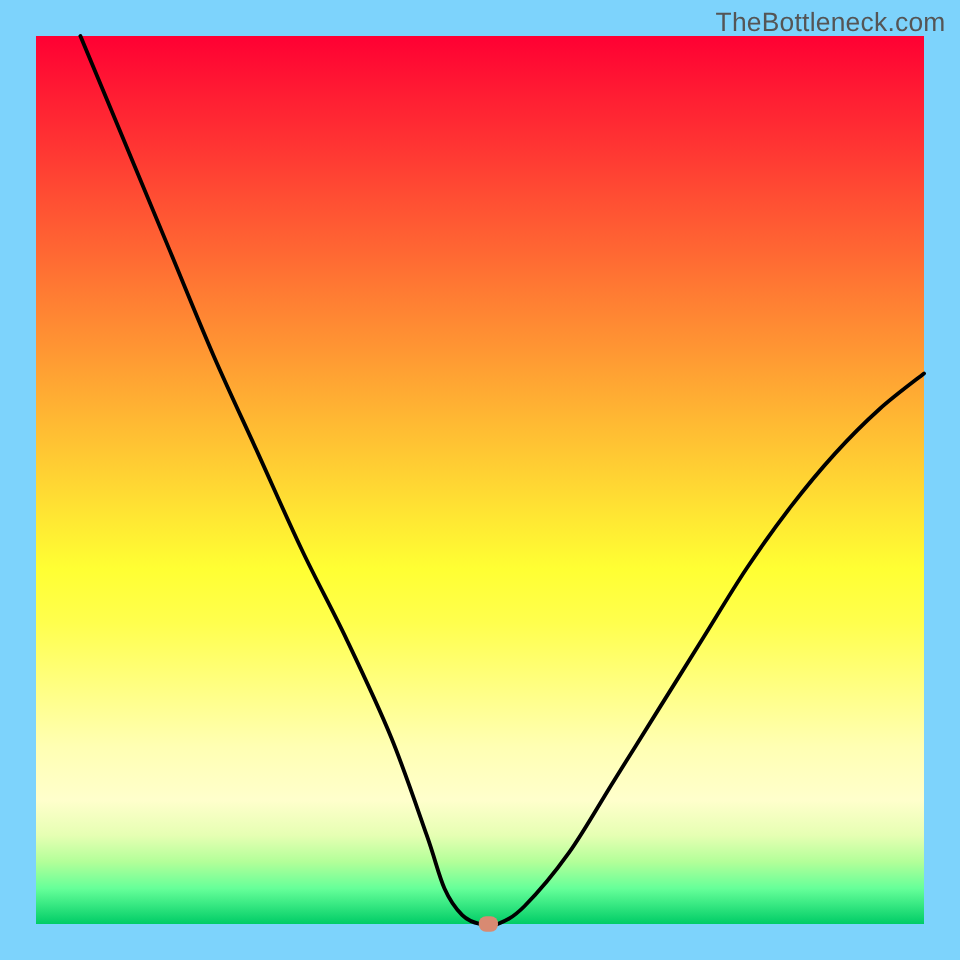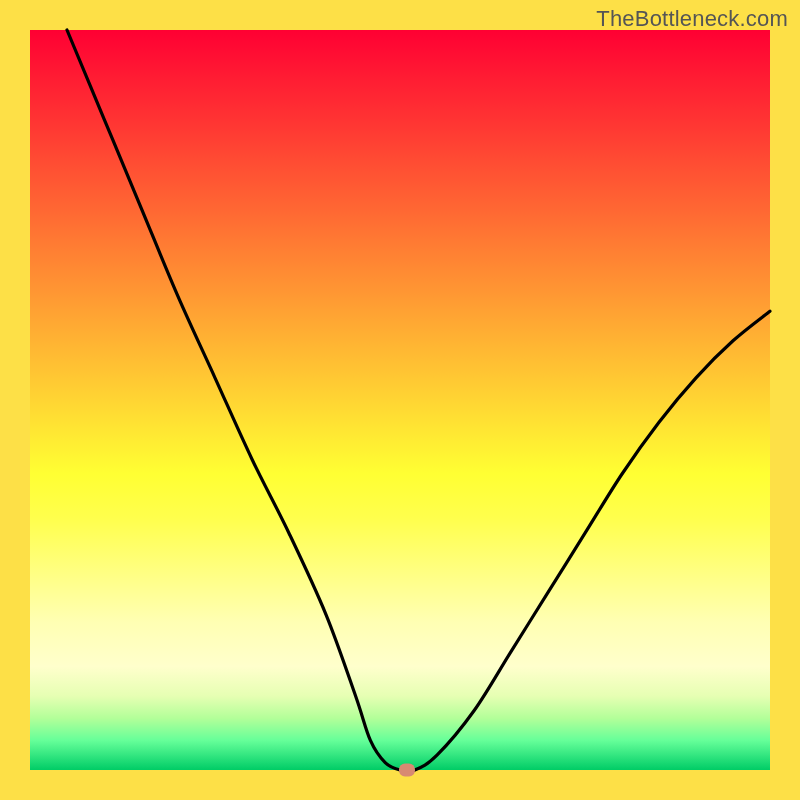--- a/index.html
+++ b/index.html
@@ -7,21 +7,21 @@
     padding: 0;
     width: 800px;
     height: 800px;
     font-family: Arial, Helvetica, sans-serif;
     overflow: hidden;
   }
   .container {
     position: relative;
     width: 800px;
     height: 800px;
-    background: #fde047;
+    background: #7dd3fc;
   }
   .plot-area {
     position: absolute;
     left: 30px;
     top: 30px;
     width: 740px;
     height: 740px;
     background: linear-gradient(to bottom,
       #ff0033 0%,
       #ff1a33 6%,

